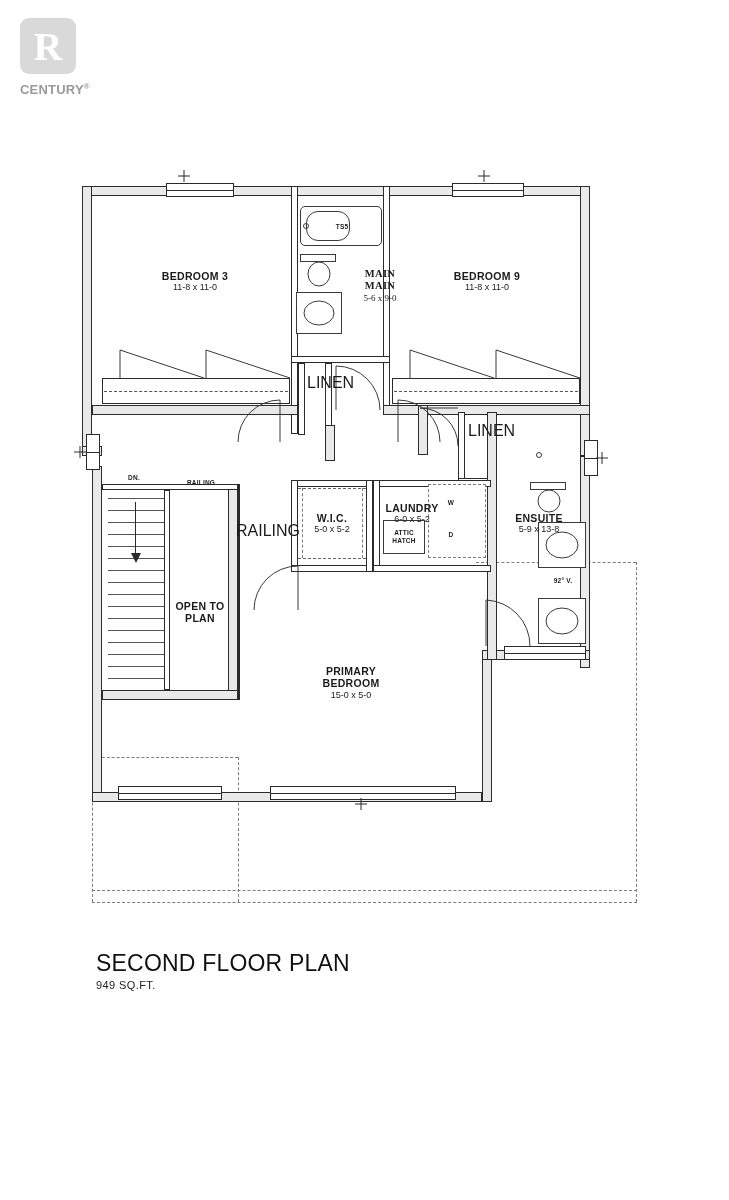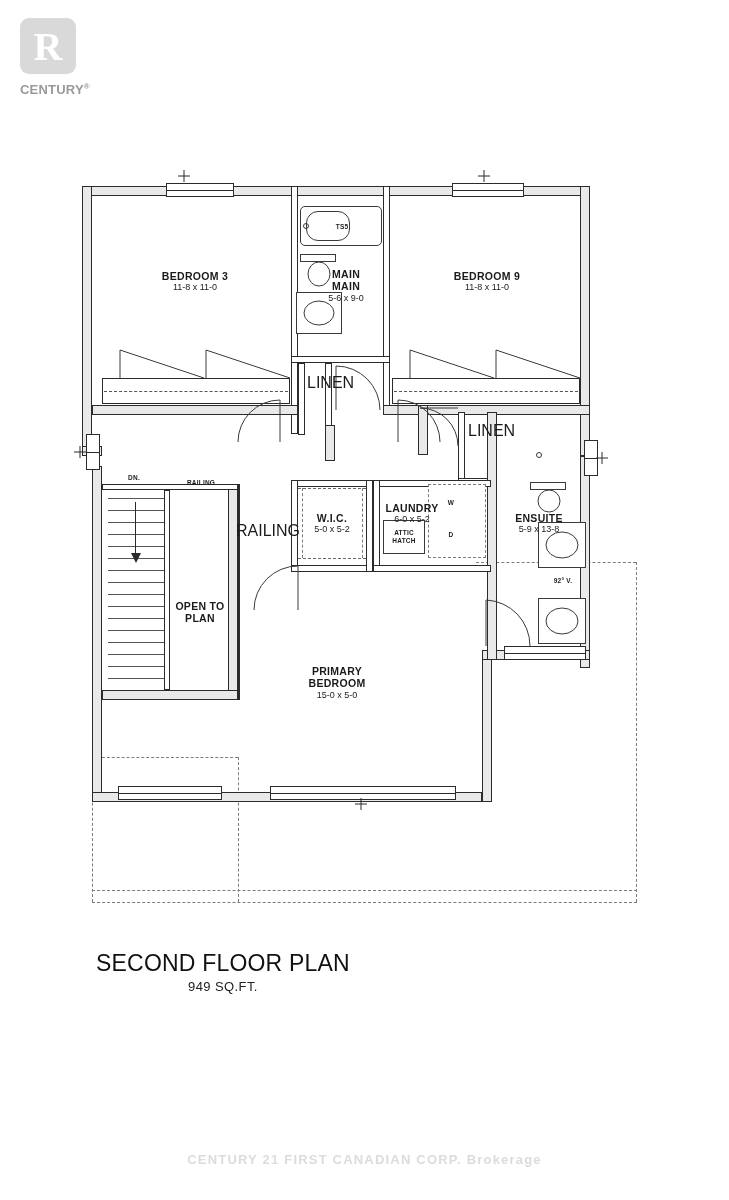--- a/index.html
+++ b/index.html
@@ -46,21 +46,21 @@
   .win:after{content:"";position:absolute;left:0;right:0;top:50%;height:0;border-top:1px solid #2b2b2b;}
   .fixt{position:absolute;border:1.1px solid #3a3a3a;box-sizing:border-box;background:#fff;}
 
   .lbl{position:absolute;text-align:center;line-height:1.18;}
   .lbl .name{font-size:10.5px;font-weight:bold;letter-spacing:.3px;}
   .lbl .dim{font-size:9px;}
   .lbl .tiny{font-size:6.5px;font-weight:bold;letter-spacing:.2px;}
 
   .title{position:absolute;left:96px;top:950px;}
   .title .t1{font-size:23px;letter-spacing:.2px;color:#111;}
-  .title .t2{font-size:13px;text-align:center;margin-top:2px;color:#222;letter-spacing:.4px;}
+  .title .t2{font-size:11px;margin-top:2px;color:#222;letter-spacing:.4px;}
 
   .watermark{
     position:absolute;left:0;right:0;top:1152px;text-align:center;
     font-size:13px;letter-spacing:1.2px;color:#dcdcdc;font-weight:bold;
   }
 </style>
 </head>
 <body>
 
 <div class="page">
@@ -270,21 +270,21 @@
     <div class="ln-thin" style="left:298px; top:338px; width:68px; height:1px;border-top:1px dashed #666;background:transparent;"></div>
     <div class="ln-thin" style="left:298px; top:408px; width:68px; height:1px;border-top:1px dashed #666;background:transparent;"></div>
     <div class="dashv" style="left:302px; top:338px; height:70px;"></div>
     <div class="dashv" style="left:362px; top:338px; height:70px;"></div>
 
     <div class="lbl" style="left:130px; top:120px; width:130px;">
       <div class="name">BEDROOM 3</div>
       <div class="dim">11-8 x 11-0</div>
     </div>
 
-    <div class="lbl" style="left:310px; top:118px; width:72px;">
+    <div class="lbl" style="left:344px; top:118px; width:72px;font-family:Liberation Serif, serif;">
       <div class="name">MAIN</div>
       <div class="name">MAIN</div>
       <div class="dim">5-6 x 9-0</div>
     </div>
 
     <div class="lbl" style="left:422px; top:120px; width:130px;">
       <div class="name">BEDROOM 9</div>
       <div class="dim">11-8 x 11-0</div>
     </div>
 
@@ -296,21 +296,21 @@
     <div class="lbl" style="left:372px; top:352px; width:80px;">
       <div class="name">LAUNDRY</div>
       <div class="dim">6-0 x 5-2</div>
     </div>
 
     <div class="lbl" style="left:487px; top:362px; width:104px;">
       <div class="name">ENSUITE</div>
       <div class="dim">5-9 x 13-8</div>
     </div>
 
-    <div class="lbl" style="left:272px; top:515px; width:130px;">
+    <div class="lbl" style="left:286px; top:515px; width:130px;">
       <div class="name">PRIMARY</div>
       <div class="name">BEDROOM</div>
       <div class="dim">15-0 x 5-0</div>
     </div>
 
     <div class="lbl" style="left:150px; top:450px; width:100px;">
       <div class="name">OPEN TO</div>
       <div class="name">PLAN</div>
     </div>
 
@@ -354,15 +354,14 @@
       <div class="tiny">92° V.</div>
     </div>
 
   </div>
 
   <div class="title">
     <div class="t1">SECOND FLOOR PLAN</div>
     <div class="t2">949 SQ.FT.</div>
   </div>
 
-  <div class="watermark">CENTURY 21 FIRST CANADIAN CORP. Brokerage</div>
 
 </div>
 
 </body></html>

